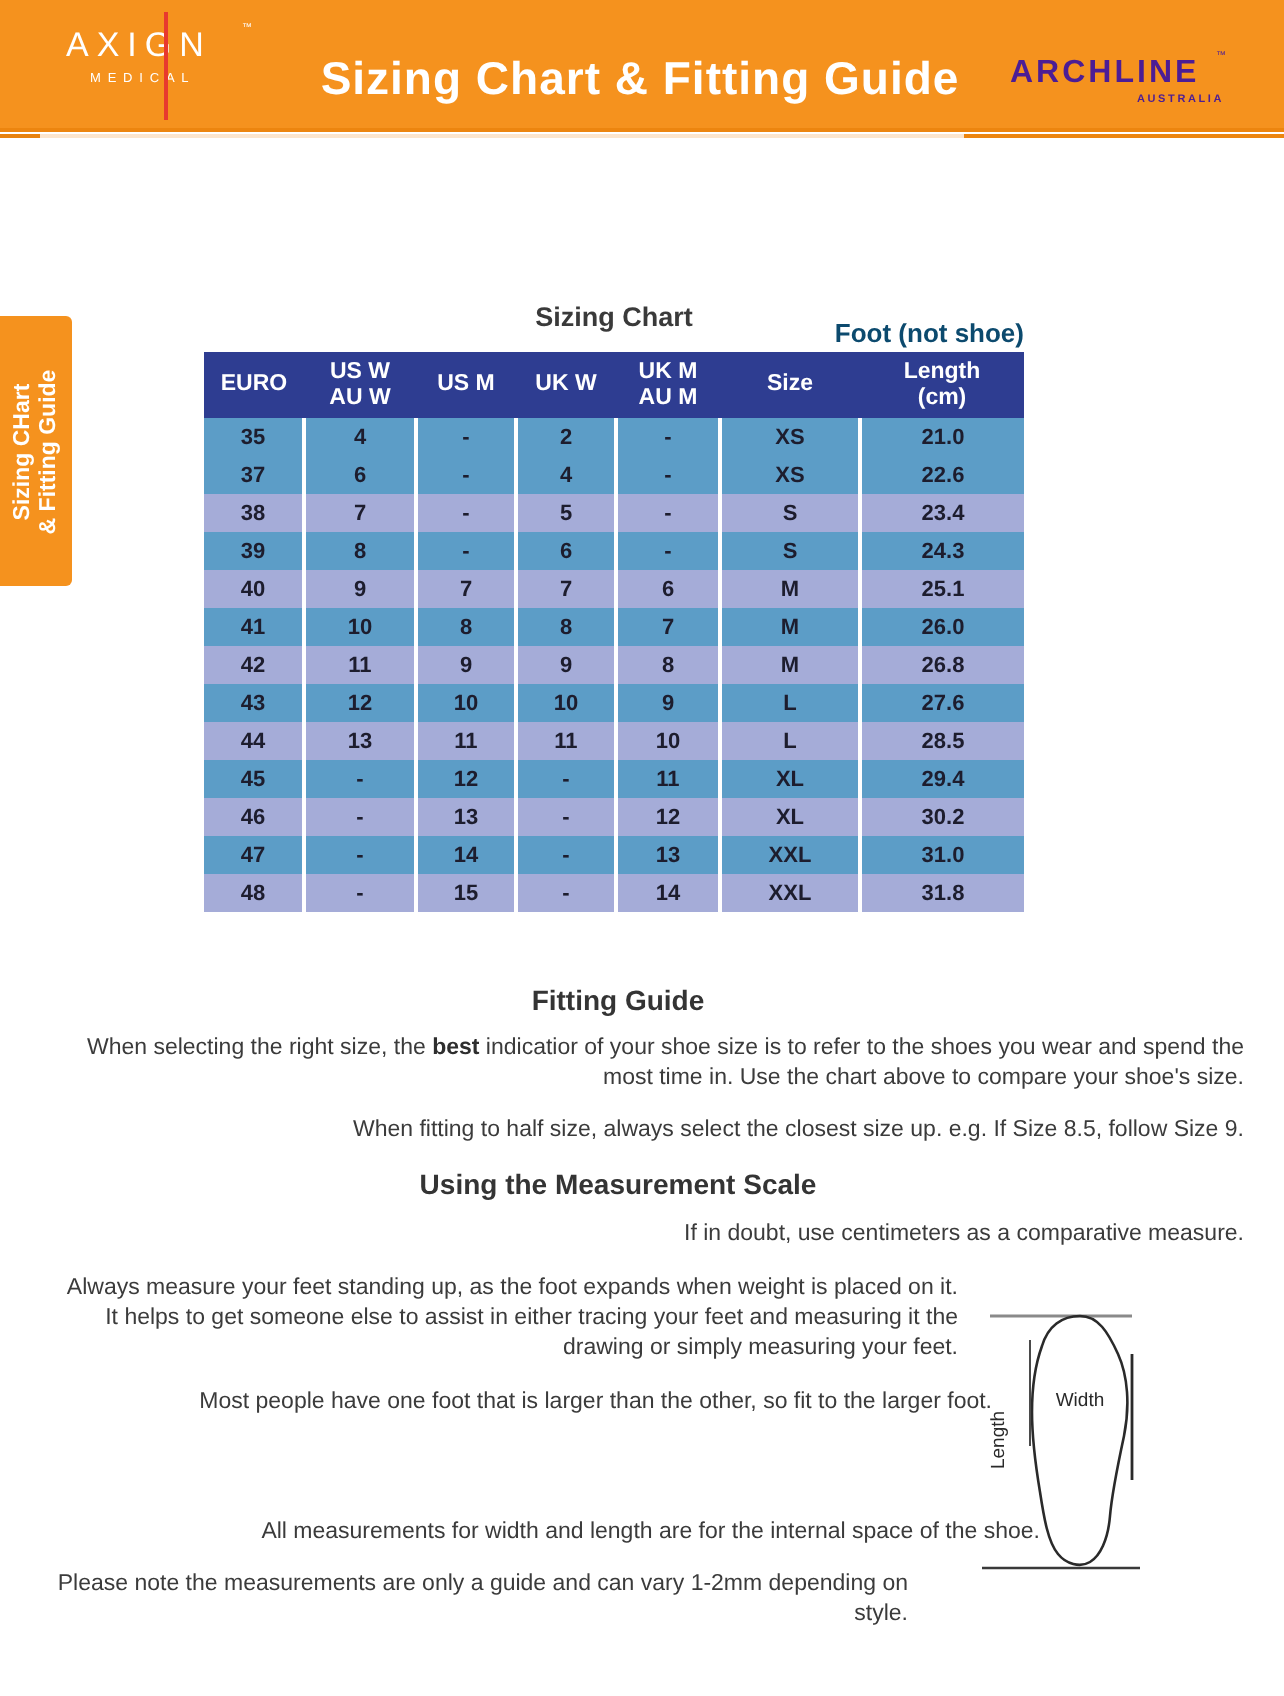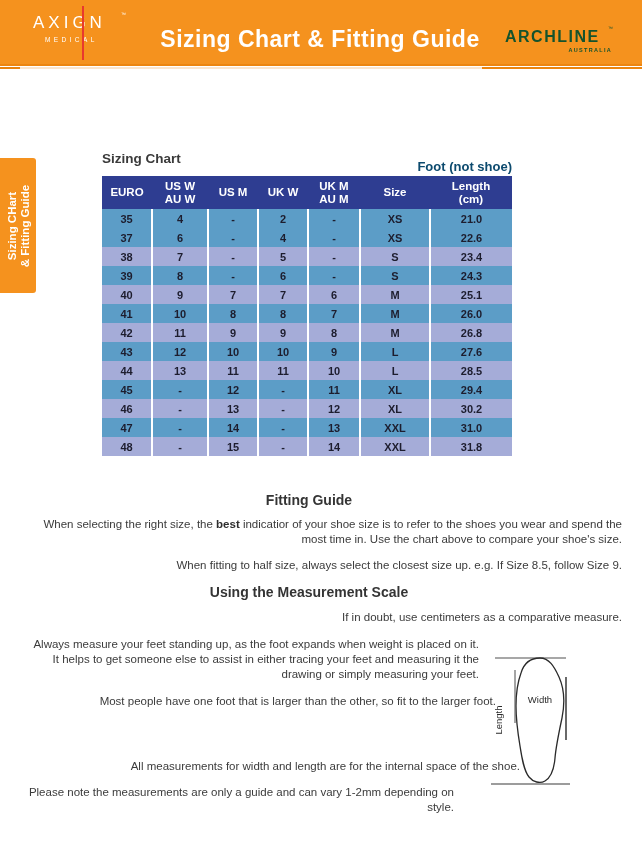--- a/index.html
+++ b/index.html
@@ -13,31 +13,31 @@
   .header-rule{position:absolute;left:0;top:64px;width:642px;height:2px;background:#EC850F;}
   .header-rule2{position:absolute;left:0;top:67px;width:642px;height:2px;
     background:linear-gradient(to right,#E8820E 0 20px,rgba(246,180,110,0.35) 20px 482px,#EC850F 482px 100%);}
   .axign{position:absolute;left:33px;top:13px;width:95px;height:44px;color:#fff;}
   .axign-name{font-size:17px;font-weight:normal;letter-spacing:4px;line-height:20px;}
   .axign-tm{position:absolute;left:88px;top:-2px;font-size:5px;}
   .axign-sub{font-size:6.5px;letter-spacing:3.4px;margin-top:3px;margin-left:12px;}
   .axign-line{position:absolute;left:49px;top:-7px;width:2px;height:54px;background:#E8392E;}
   .page-title{position:absolute;left:140px;top:26px;width:360px;text-align:center;
     color:#ffffff;font-size:23px;font-weight:bold;letter-spacing:0.5px;}
-  .archline{position:absolute;left:505px;top:28px;width:110px;color:#14532d;}
+  .archline{position:absolute;left:505px;top:28px;width:110px;color:#4c1d95;}
   .arch-name{font-size:16px;font-weight:bold;letter-spacing:1.5px;}
   .arch-tm{position:absolute;left:103px;top:-3px;font-size:5px;}
   .arch-sub{font-size:5.5px;font-weight:bold;letter-spacing:1.3px;text-align:right;margin-top:1px;margin-right:3px;}
   
   .side-tab{position:absolute;left:0;top:158px;width:36px;height:135px;background:#F5921E;border-radius:0 3px 3px 0;}
   .side-tab-inner{position:absolute;left:-49.5px;top:49.5px;width:135px;height:36px;
     transform:rotate(-90deg);display:flex;align-items:center;justify-content:center;}
   .side-tab-text{color:#fff;font-weight:bold;font-size:11.5px;line-height:13.5px;text-align:center;white-space:pre-line;}
   
-  .sc-heading{position:absolute;left:102px;top:151px;width:410px;text-align:left;
+  .sc-heading{position:absolute;left:102px;top:151px;width:410px;text-align:center;
     font-size:13.5px;font-weight:bold;color:#3a3a3a;}
   .foot-note{position:absolute;left:300px;top:159px;width:212px;text-align:right;
     font-size:13px;font-weight:bold;color:#0c4a6e;}
   table.sizing{position:absolute;left:102px;top:176px;width:410px;border-collapse:collapse;table-layout:fixed;}
   table.sizing th{background:#2E3D91;color:#fff;font-size:11.5px;font-weight:bold;
     height:33px;text-align:center;vertical-align:middle;line-height:13px;white-space:pre-line;padding:0;}
   table.sizing td{height:19px;text-align:center;vertical-align:middle;
     font-size:11px;font-weight:bold;color:#1d1d2e;padding:0;border-left:2px solid #fff;}
   table.sizing td:first-child{border-left:none;}
   tr.row-blue td{background:#5C9DC7;}

